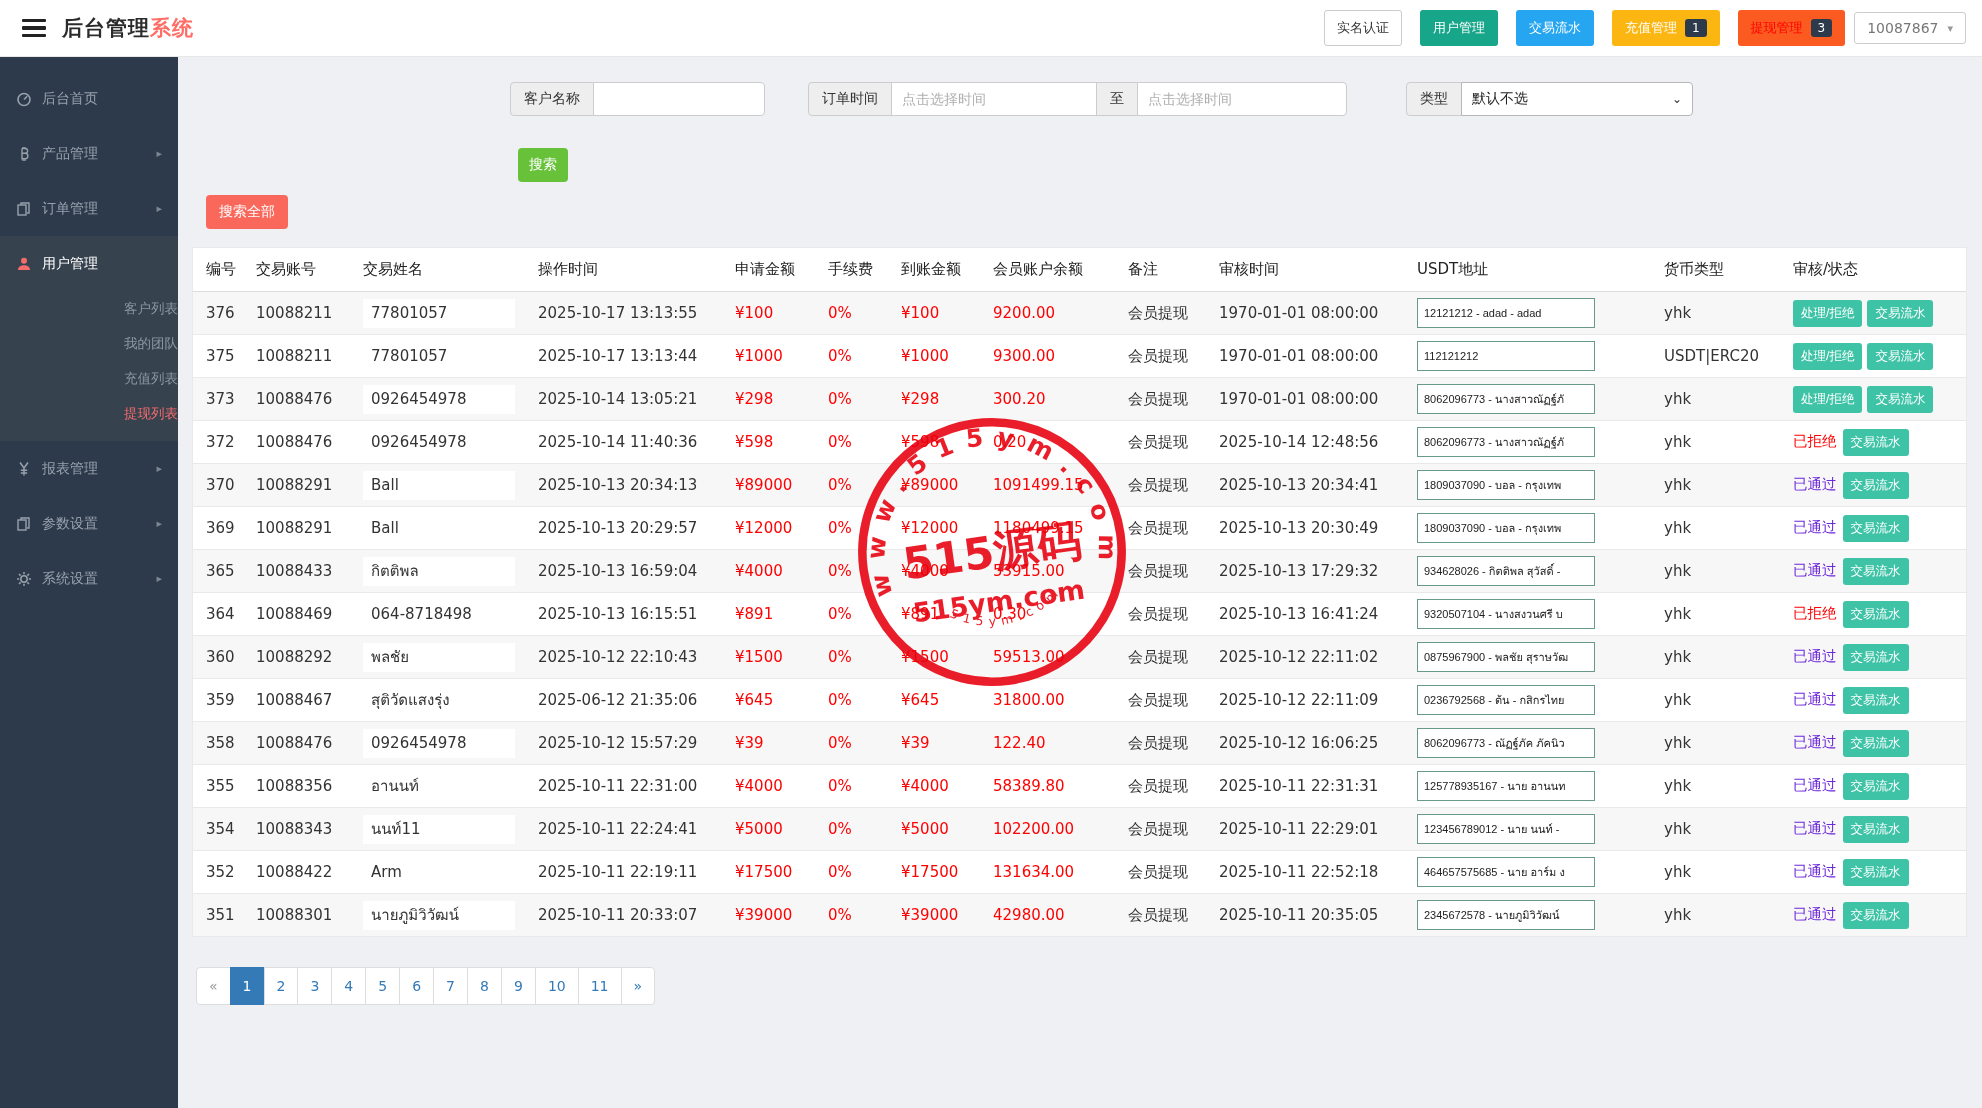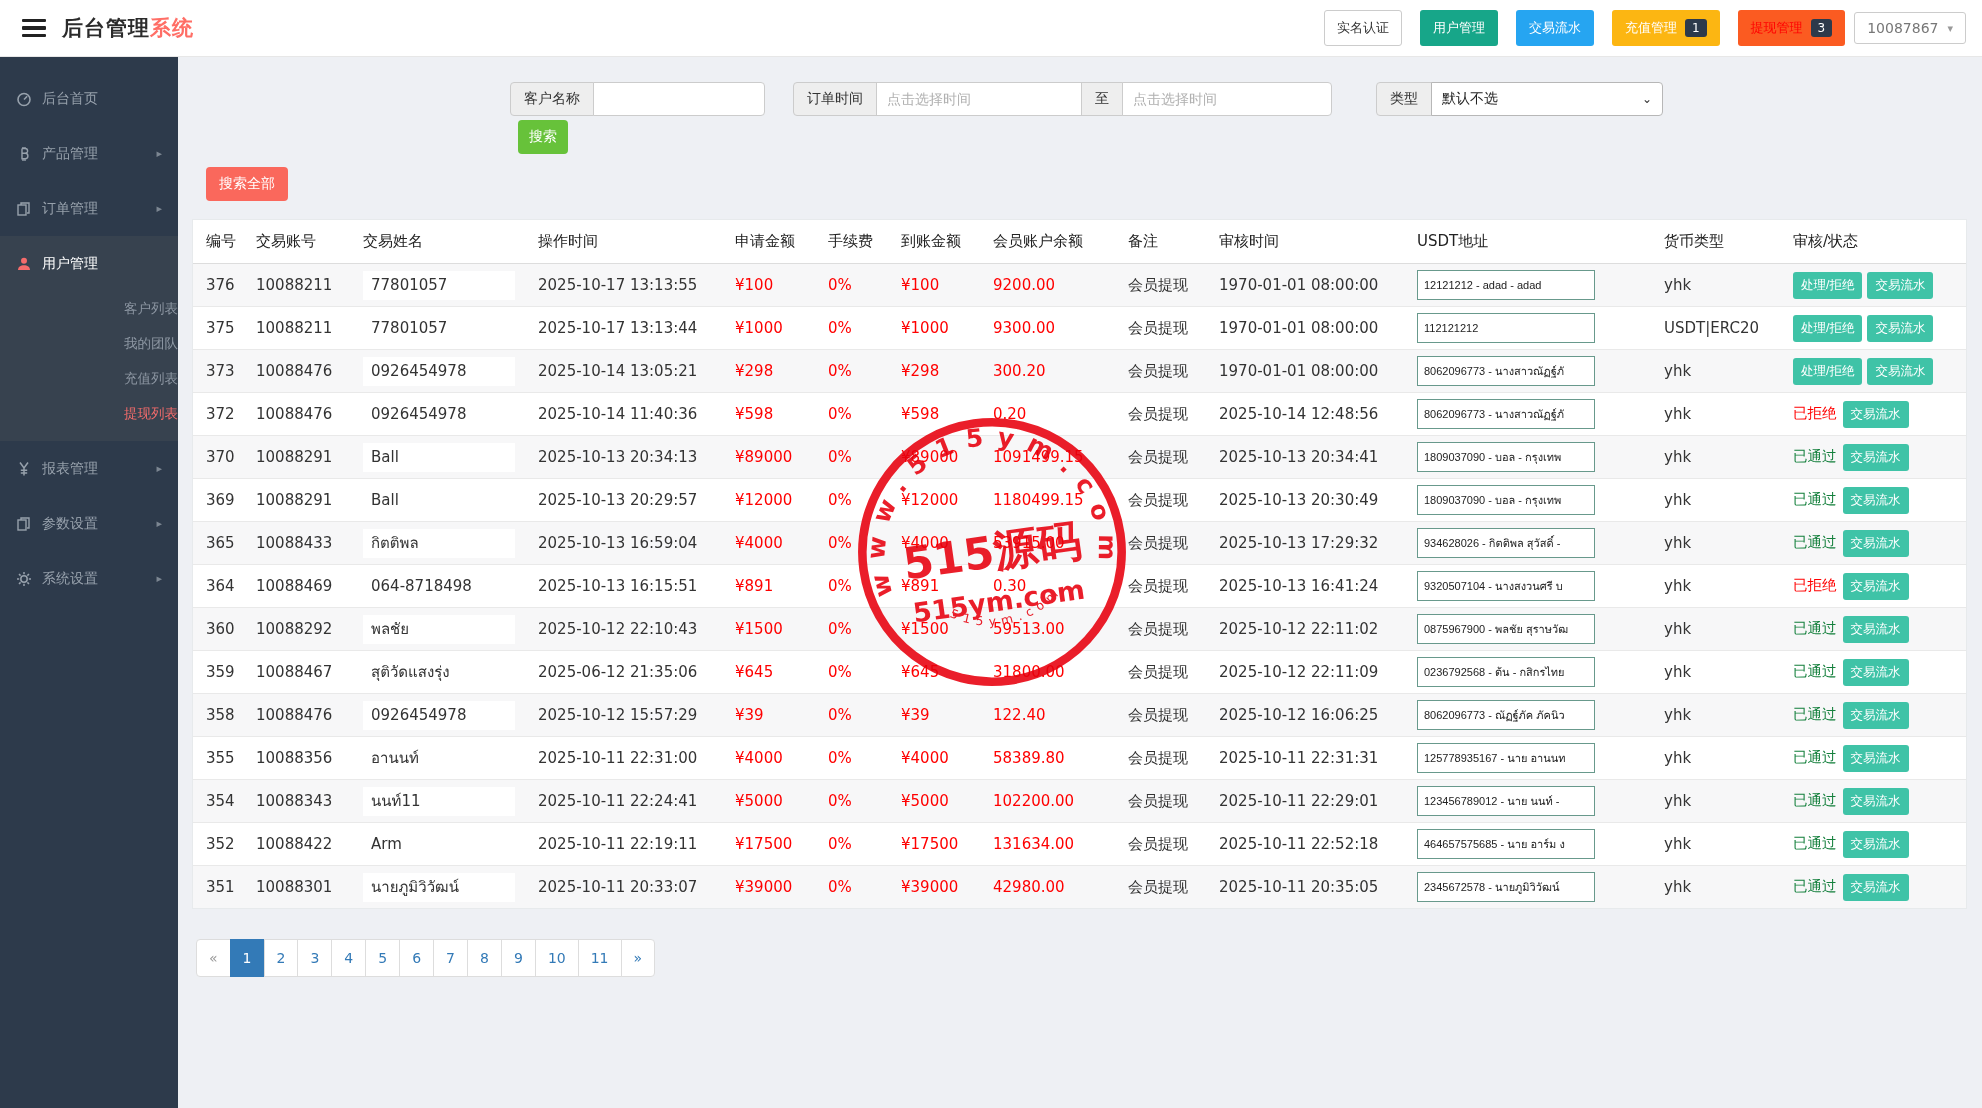--- a/index.html
+++ b/index.html
@@ -38,56 +38,56 @@
   .mi-label { flex: 1; }
   .mi-arrow { font-size: 11px; color: #7c8692; }
   .menu-group.expanded { background: #37424f; padding-bottom: 10px; }
   .menu-item.active { color: #fff; }
   .menu-item.active .mi-icon { color: #f56c6c; }
   .submenu-item { height: 35px; line-height: 35px; padding-left: 42px; color: #8d97a3;
     font-size: 13.5px; cursor: pointer; text-align: right; }
   .submenu-item.active { color: #f56c6c; }
   
   .content { margin-left: 178px; padding: 25px 15px 0 14px; position: relative; }
-  .filter-row { display: flex; align-items: flex-start; padding-left: 318px; }
+  .filter-row { display: flex; align-items: flex-start; padding-left: 318px; gap: 15px; }
   .igroup { display: flex; height: 34px; }
   .igroup + .igroup { margin-left: 28px; }
   .iaddon { background: #eee; border: 1px solid #ccc; display: flex; align-items: center;
     padding: 0 13px; font-size: 14px; color: #333; white-space: nowrap; }
   .iaddon.first { border-radius: 4px 0 0 4px; }
   .iaddon.mid { margin-left: -1px; }
   .itext { height: 34px; border: 1px solid #ccc; padding: 0 10px; font-size: 14px;
     color: #555; outline: none; margin-left: -1px; background: #fff; }
   .itext::placeholder { color: #b0b0b0; }
   .itext.last { border-radius: 0 4px 4px 0; }
   .select-box { width: 232px; height: 34px; border: 1px solid #b7b7b7; border-radius: 0 4px 4px 0;
     margin-left: -1px; background: #fff; display: flex; align-items: center;
     justify-content: space-between; padding: 0 10px; font-size: 14px; color: #222; cursor: pointer; }
   .sel-caret { font-size: 12px; color: #333; }
-  .btn-search { display: block; margin: 4px 0 0 326px; background: #67c23a; color: #fff; border: none;
+  .btn-search { display: block; margin: 32px 0 0 326px; background: #67c23a; color: #fff; border: none;
     font-size: 14px; padding: 8px 11px; border-radius: 4px; cursor: pointer; }
   .btn-search-all { display: block; margin: 13px 0 0 14px; background: #fa685c; color: #fff; border: none;
     font-size: 14px; padding: 8px 13px; border-radius: 4px; cursor: pointer; }
   
   .panel { margin-top: 18px; background: #fff; border: 1px solid #e7eaec; }
   .panel-head { padding: 15px 16px 12px; font-size: 15px; color: #555; }
   table { width: 100%; border-collapse: collapse; table-layout: fixed; font-size: 15px; }
   thead th { text-align: left; font-weight: normal; color: #222; padding: 12px 8px;
     border-bottom: 1px solid #ddd; white-space: nowrap; overflow: hidden; }
   tbody td { padding: 6px 8px; border-top: 1px solid #e9e9e9; white-space: nowrap;
     overflow: hidden; vertical-align: middle; color: #333; }
   thead th:first-child, tbody td:first-child { padding-left: 13px; }
   tbody tr:nth-child(odd) { background: #f7f7f8; }
   .red { color: #ff0000; }
   .name-box { display: inline-block; background: #fff; min-width: 152px; padding: 5px 8px; line-height: 19px; }
   .usdt-input { width: 178px; height: 30px; border: 1px solid #68998c; padding: 2px 6px;
     font-size: 11px; color: #222; background: #fff; outline: none; }
   .act-btn { display: inline-block; background: #3fc3a7; color: #fff; font-size: 12.5px;
     padding: 5px 8px; border-radius: 3px; margin-right: 5px; border: none; cursor: pointer; white-space: nowrap; }
-  .status-ok { color: #15803d; font-size: 14.5px; margin-right: 6px; }
+  .status-ok { color: #6d28d9; font-size: 14.5px; margin-right: 6px; }
   .status-no { color: #ff0000; font-size: 14.5px; margin-right: 6px; }
   
   .pagination { display: inline-flex; margin: 30px 0 0 4px; }
   .page-item { min-width: 34px; height: 38px; display: flex; align-items: center; justify-content: center;
     padding: 0 12px; border: 1px solid #ddd; background: #fff; color: #337ab7; font-size: 14px;
     margin-left: -1px; cursor: pointer; }
   .page-item.first { border-radius: 4px 0 0 4px; margin-left: 0; }
   .page-item.last { border-radius: 0 4px 4px 0; }
   .page-item.active { background: #337ab7; border-color: #337ab7; color: #fff; }
   .page-item.disabled { color: #999; }

